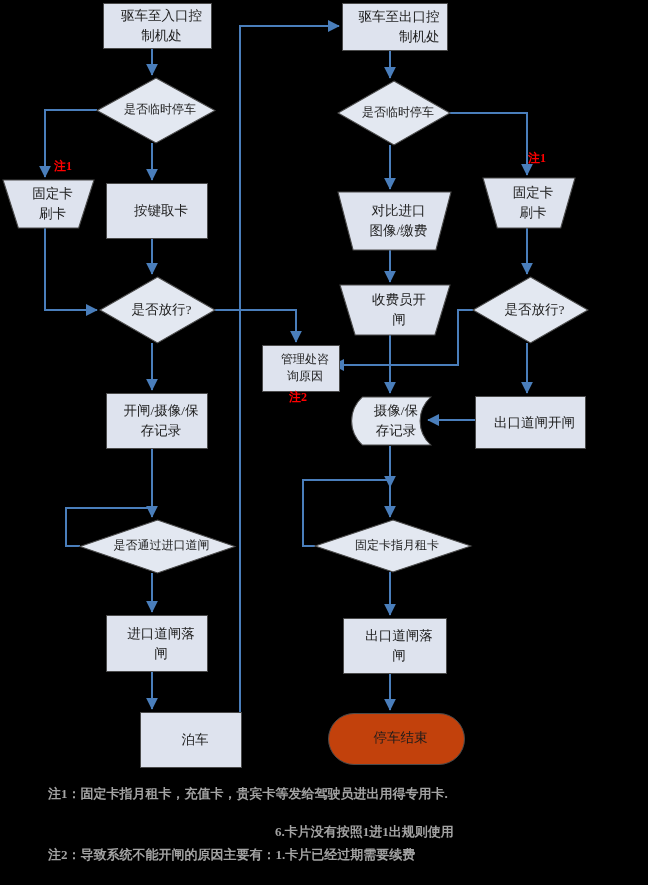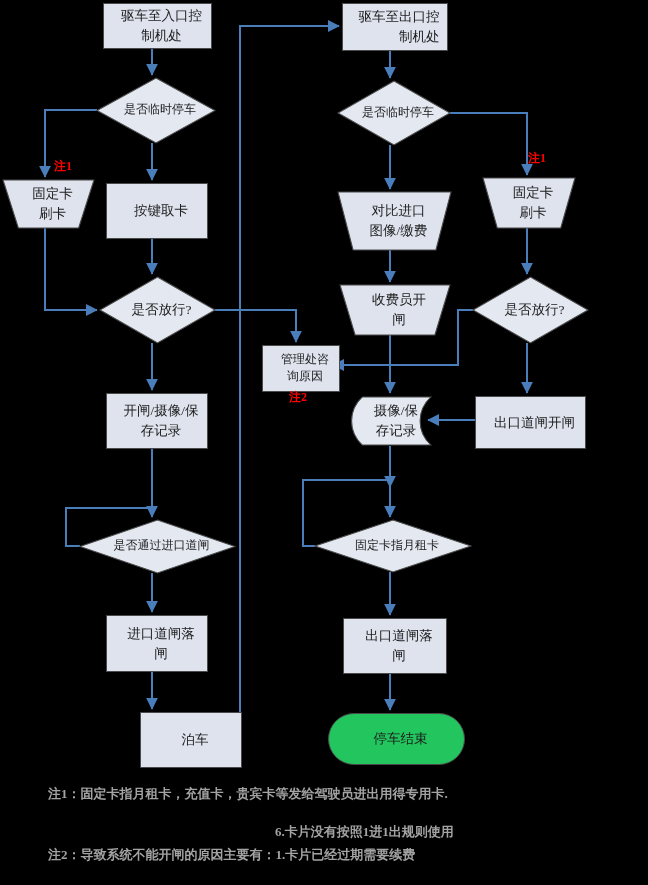--- a/index.html
+++ b/index.html
@@ -5,21 +5,21 @@
   html,body{margin:0;padding:0;background:#000;}
   .stage{position:relative;width:648px;height:885px;background:#000;overflow:hidden;
          font-family:"Liberation Serif","DejaVu Serif",serif;}
   .connectors{position:absolute;left:0;top:0;width:648px;height:885px;overflow:visible;}
   .node{position:absolute;display:flex;align-items:center;justify-content:center;
         text-align:center;color:#1c1c1c;font-size:13.5px;line-height:1.45;
         white-space:pre-line;padding-left:8px;}
   .node > svg{position:absolute;left:0;top:0;width:100%;height:100%;overflow:visible;}
   .node .lbl{position:relative;z-index:1;}
   .rectn{background:#dee3ee;border:1px solid #4a4a4a;}
-  .stadium{background:#22c55e;border:1px solid #4a4a4a;border-radius:26px;}
+  .stadium{background:#c2410c;border:1px solid #4a4a4a;border-radius:26px;font-family:Liberation Mono, monospace;}
   .sm{font-size:12px;line-height:1.35;font-family:Liberation Mono, monospace;}
   .note{position:absolute;color:#ff0000;font-weight:bold;font-size:12px;line-height:1;}
   .foot{position:absolute;color:#a3a3a3;font-weight:bold;font-size:13px;line-height:1;white-space:nowrap;}
 </style>
 </head>
 <body>
 
 <div class="stage">
 
   <svg class="connectors" viewBox="0 0 648 885" xmlns="http://www.w3.org/2000/svg">

